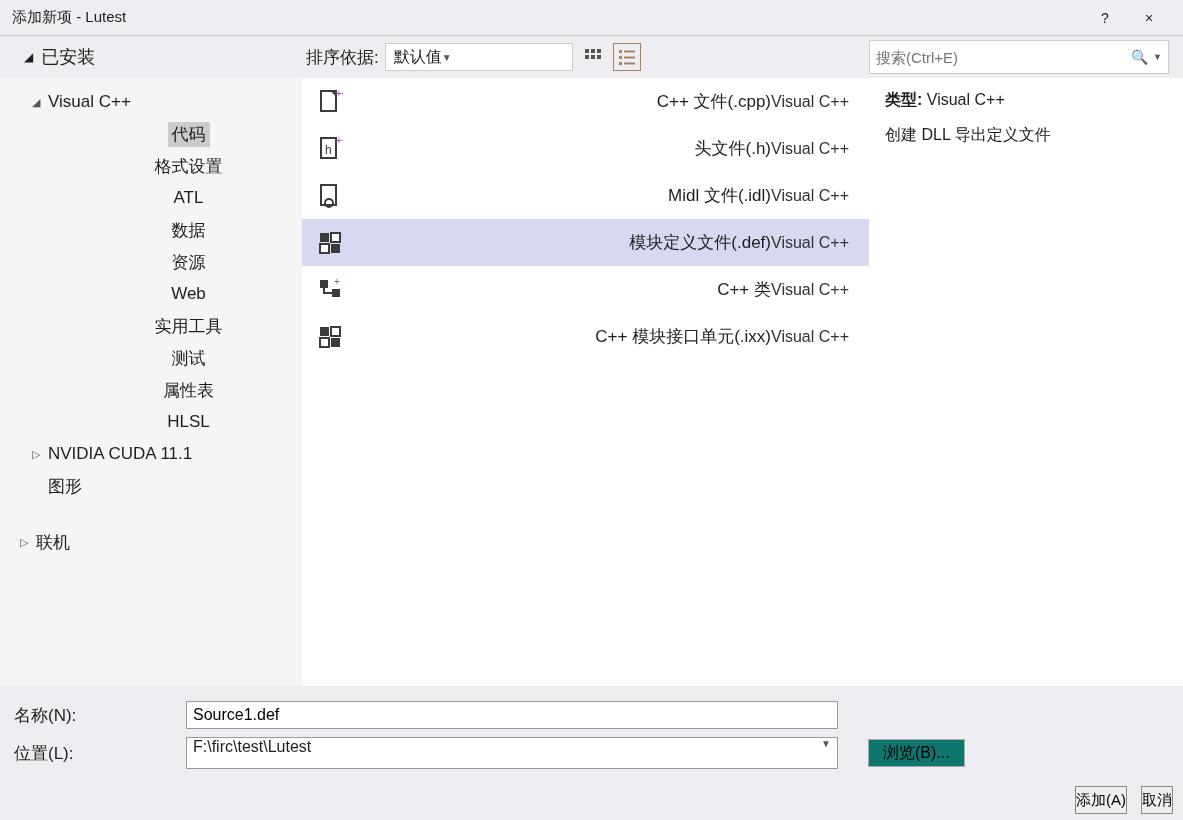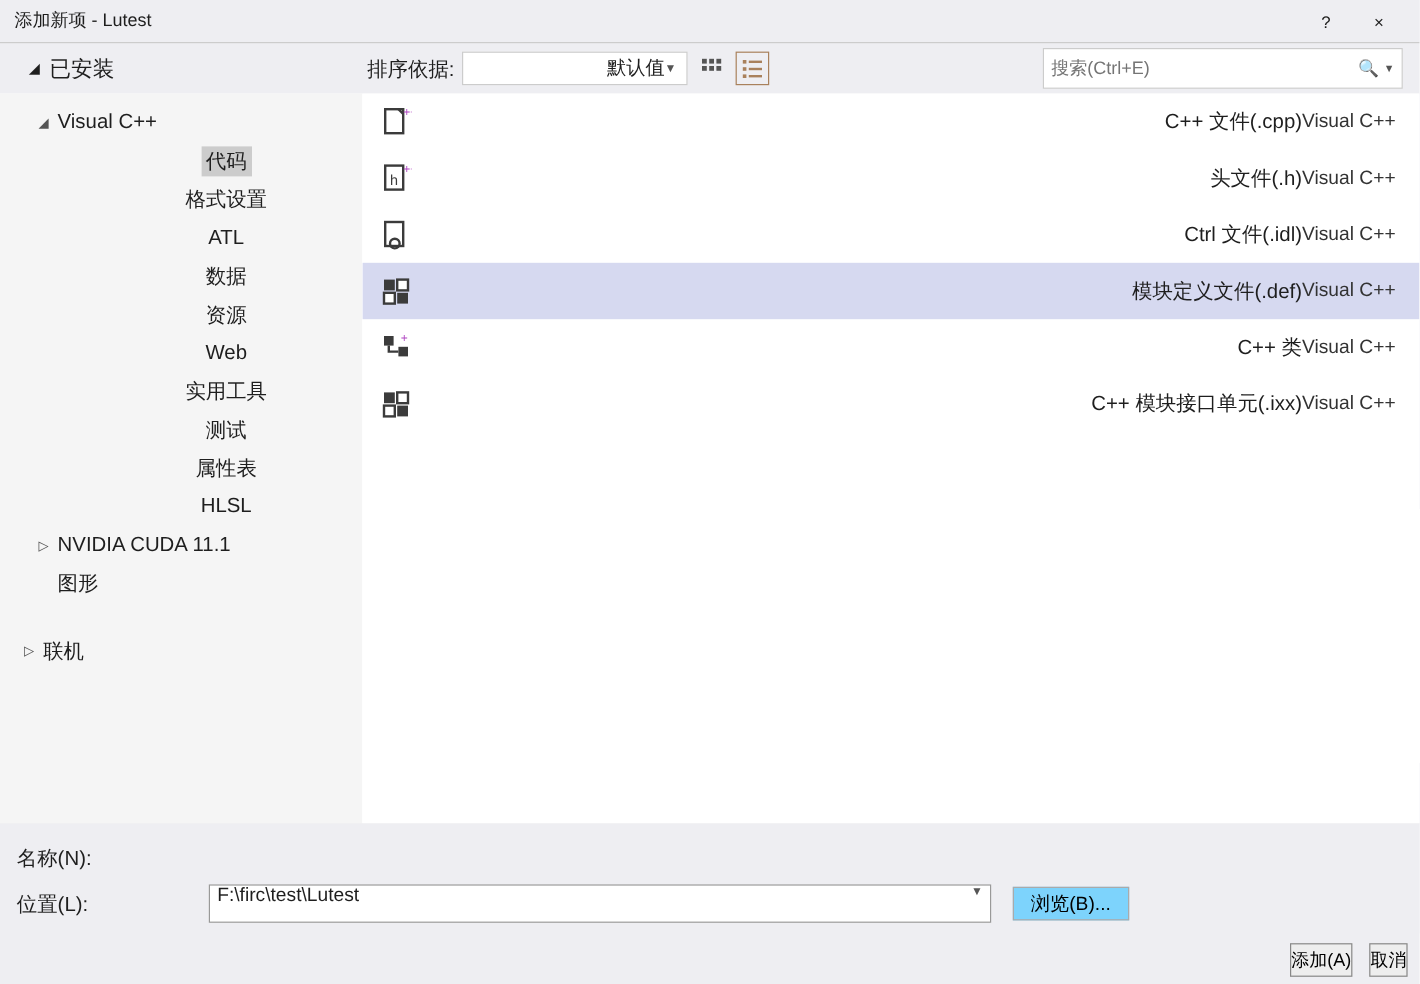--- a/index.html
+++ b/index.html
@@ -8,21 +8,21 @@
 .titlebar { height: 36px; background: #eeeef2; display: flex; align-items: center; padding: 0 12px; border-bottom: 1px solid #ccc; }
 .titlebar .title { flex: 1; font-size: 15px; }
 .titlebar .btn { width: 44px; height: 28px; display: flex; align-items: center; justify-content: center; font-size: 14px; cursor: pointer; }
 
 .toolbar { height: 42px; display: flex; align-items: center; padding: 0 4px; }
 .tree-header { width: 302px; padding-left: 20px; display: flex; align-items: center; height: 100%; }
 .tree-head-collapse { font-size: 12px; margin-right: 8px; }
 .tree-head-label { font-size: 18px; }
 .sort-area { display: flex; align-items: center; gap: 6px; }
 .sort-label { font-size: 17px; }
-.sort-select { border: 1px solid #ccc; background: #fff; height: 28px; width: 188px; padding: 0 8px; display: flex; align-items: center; justify-content: flex-end; font-size: 16px; }
+.sort-select { border: 1px solid #ccc; background: #fff; height: 28px; width: 188px; padding: 0 8px; display: flex; align-items: center; justify-content: flex-start; font-size: 16px; }
 .viewbtn { width: 28px; height: 28px; display: flex; align-items: center; justify-content: center; cursor: pointer; }
 .search-area { margin-left: auto; margin-right: 10px; }
 .search-box { border: 1px solid #ccc; background: #fff; height: 28px; width: 300px; display: flex; align-items: center; padding: 16px 6px; }
 .search-input { border: none; outline: none; flex: 1; font-size: 15px; background: transparent; }
 
 .main { display: flex; height: 608px; background: #fff; }
 .tree { width: 302px; background: #f5f5f5; border-right: 1px solid transparent; padding-top: 8px; overflow: auto; }
 .tree-node { display: flex; align-items: center; height: 32px; padding-left: 32px; font-size: 17px; cursor: pointer; }
 .tree-node.level1 { padding-left: 32px; }
 .tree-node.level2 { padding-left: 60px; justify-content: center; }
@@ -36,27 +36,27 @@
 .tmpl-row.selected { background: #d6d9f0; }
 .tmpl-icon { width: 32px; height: 32px; display: flex; align-items: center; justify-content: center; margin-right: 16px; }
 .tmpl-label { flex: 1; font-size: 17px; text-align: right; }
 .tmpl-type { font-size: 16px; color: #333; padding-right: 8px; }
 
 .right { width: 314px; padding: 12px 16px; font-size: 16px; }
 .right .typelabel { font-weight: bold; }
 .right .desc { margin-top: 14px; }
 
 .bottom { background: #eeeef2; padding: 10px 14px 6px 14px; }
-.form-row { display: flex; align-items: center; height: 38px; gap: 0; }
+.form-row { display: flex; align-items: center; height: 38px; gap: 12px; }
 .form-label { width: 160px; font-size: 17px; }
 .text-input { border: 1px solid #999; background: #fff; height: 28px; padding: 0 6px; font-size: 16px; width: 652px; }
 .combo-input { border: 1px solid #999; background: #fff; height: 32px; padding: 0 6px; font-size: 16px; width: 652px; display: flex; align-items: flex-start; }
 .combo-input .ci-text { flex: 1; }
 .combo-input .ci-arrow { font-size: 10px; color: #555; }
-.browse-btn { border: 1px solid #aaa; background: #7dd3fc; height: 28px; padding: 0 14px; font-size: 16px; cursor: pointer; margin-left: 18px; }
+.browse-btn { border: 1px solid #aaa; background: #0f766e; height: 28px; padding: 0 14px; font-size: 16px; cursor: pointer; margin-left: 18px; }
 
 .actions { display: flex; justify-content: flex-end; gap: 14px; padding: 8px 10px 10px; }
 .action-btn { border: 1px solid #888; background: #eee; height: 28px; padding: 0 0; font-size: 15px; cursor: pointer; }
 
 svg { display: block; }
 </style>
 </head>
 <body>
 
 <div class="titlebar">
@@ -189,21 +189,21 @@
         <div class="tmpl-label">头文件(.h)</div>
         <div class="tmpl-type">Visual C++</div>
       </div>
       <div class="tmpl-row">
         <div class="tmpl-icon">
           <svg width="26" height="26" viewBox="0 0 26 26">
             <rect x="4" y="2" width="15" height="20" fill="none" stroke="#3b3b3b" stroke-width="2"></rect>
             <circle cx="12" cy="20" r="4" fill="none" stroke="#3b3b3b" stroke-width="2"></circle>
           </svg>
         </div>
-        <div class="tmpl-label">Ctrl 文件(.idl)</div>
+        <div class="tmpl-label">Midl 文件(.idl)</div>
         <div class="tmpl-type">Visual C++</div>
       </div>
       <div class="tmpl-row selected">
         <div class="tmpl-icon">
           <svg width="26" height="26" viewBox="0 0 26 26">
             <rect x="3" y="3" width="9" height="9" fill="#3b3b3b"></rect>
             <rect x="14" y="3" width="9" height="9" fill="#fff" stroke="#3b3b3b" stroke-width="2"></rect>
             <rect x="3" y="14" width="9" height="9" fill="#fff" stroke="#3b3b3b" stroke-width="2"></rect>
             <rect x="14" y="14" width="9" height="9" fill="#3b3b3b"></rect>
           </svg>
@@ -229,25 +229,33 @@
             <rect x="3" y="3" width="9" height="9" fill="#3b3b3b"></rect>
             <rect x="14" y="3" width="9" height="9" fill="#fff" stroke="#3b3b3b" stroke-width="2"></rect>
             <rect x="3" y="14" width="9" height="9" fill="#fff" stroke="#3b3b3b" stroke-width="2"></rect>
             <rect x="14" y="14" width="9" height="9" fill="#3b3b3b"></rect>
           </svg>
         </div>
         <div class="tmpl-label">C++ 模块接口单元(.ixx)</div>
         <div class="tmpl-type">Visual C++</div>
       </div>
     </div>
+  <div class="right">
+    <div>
+      <span class="typelabel">类型:</span>
+      <span>Visual C++</span>
+    </div>
+    <div class="desc">创建 DLL 导出定义文件</div>
+  </div>
 </div>
 
 <div class="bottom">
   <div class="form-row">
     <div class="form-label">名称(N):</div>
+    <input class="text-input" value="Source1.def" style="">
   </div>
   <div class="form-row">
     <div class="form-label">位置(L):</div>
     <div class="combo-input">
       <span class="ci-text">F:\firc\test\Lutest</span>
       <span class="ci-arrow">▼</span>
     </div>
     <button class="browse-btn">浏览(B)...</button>
   </div>
 </div>

